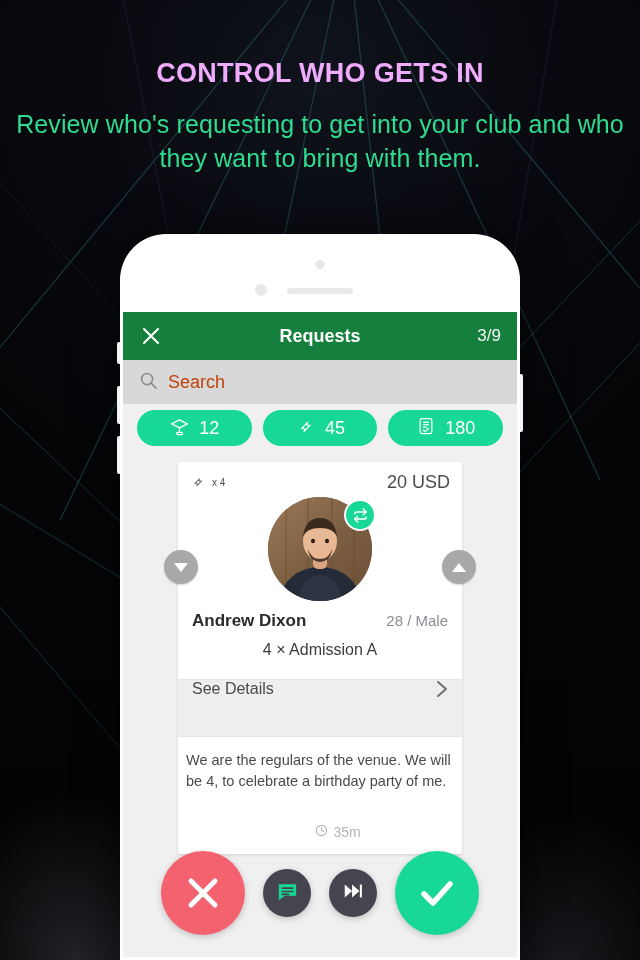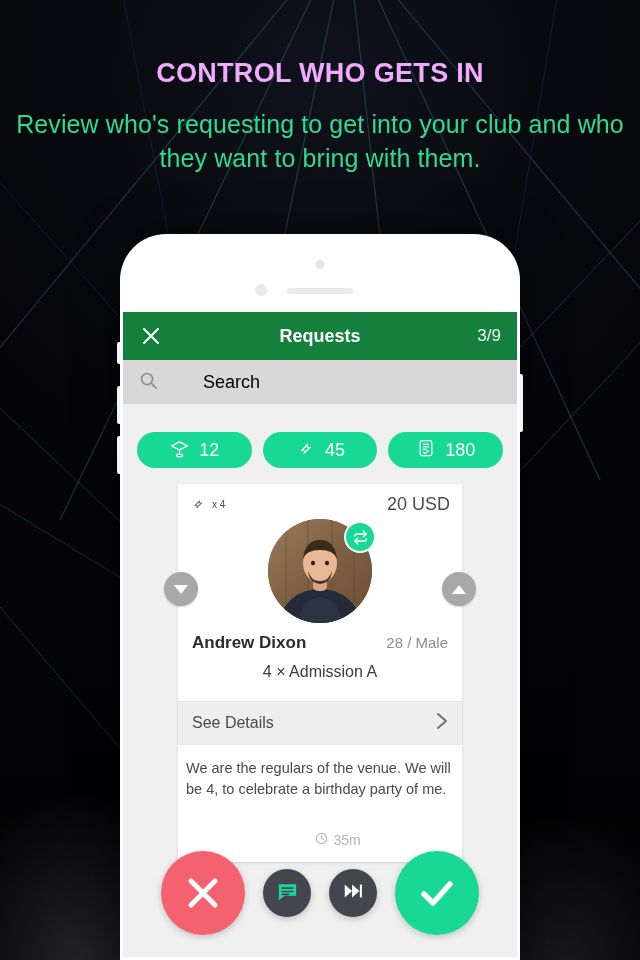--- a/index.html
+++ b/index.html
@@ -89,24 +89,24 @@
     position: absolute; left: 0; right: 0; text-align: center;
     font-size: 18px; font-weight: bold; pointer-events: none;
   }
   .nav-count { margin-left: auto; font-size: 17px; color: #f2f2f2; z-index: 2; }
 
   
   .searchbar {
     height: 44px; background: #d8d8d8;
     display: flex; align-items: center; padding: 0 16px; gap: 10px;
   }
-  .search-placeholder { color: #000000; font-size: 18px; margin-left: 35px; }
-
-  
-  .pills { display: flex; gap: 11px; padding: 28px 14px 10px; background: #f0f0f0; }
+  .search-placeholder { color: #c2410c; font-size: 18px; }
+
+  
+  .pills { display: flex; gap: 11px; padding: 6px 14px 10px; background: #f0f0f0; }
   .pill {
     flex: 1; height: 36px; border-radius: 18px; background: #18d896;
     display: flex; align-items: center; justify-content: center; gap: 9px;
     color: #ffffff;
   }
   .pill-count { font-size: 18px; color: #ffffff; }
 
   
   .card-area { position: relative; padding: 6px 55px 0; }
   .card {
@@ -131,22 +131,22 @@
   }
 
   .name-row { display: flex; justify-content: space-between; align-items: baseline;
               padding: 10px 14px 0; }
   .guest-name { font-size: 17px; color: #2b2b2b; font-weight: bold; }
   .guest-meta { font-size: 15px; color: #8c8c94; }
   .admission { text-align: center; font-size: 16px; color: #3c3c3c; padding: 10px 0 20px; }
 
   .see-details {
     border-top: 1px solid #e6e6e6; border-bottom: 1px solid #e6e6e6;
-    background: #eeeeee; height: 44px;
-    display: flex; align-items: center; justify-content: space-between;
+    background: #eeeeee; height: 58px;
+    display: flex; align-items: flex-start; justify-content: space-between;
     padding: 0 14px; color: #4a4a4a; font-size: 16px;
   }
   .note { padding: 13px 8px 8px; color: #4a4a4a; font-size: 14.5px; line-height: 1.45; }
   .time-row { display: flex; align-items: center; justify-content: center; gap: 5px;
               color: #b4b4b4; font-size: 14px; padding: 24px 0 14px; margin-left: 36px; }
 
   
   .side-circle {
     position: absolute; top: 94px; width: 34px; height: 34px; border-radius: 50%;
     background: #a8a8a8; display: flex; align-items: center; justify-content: center;

